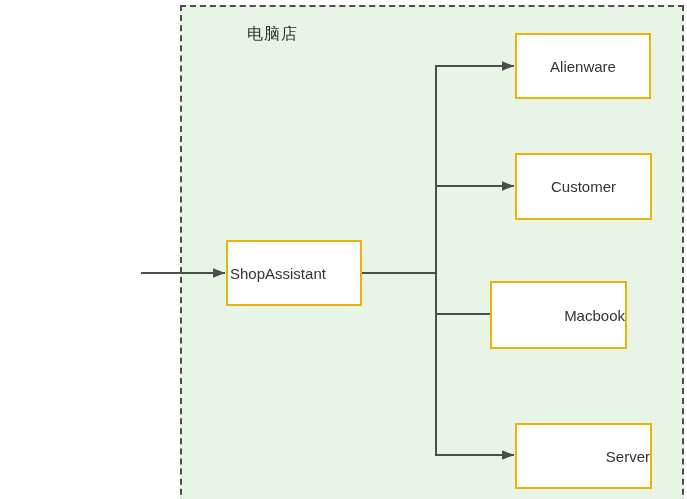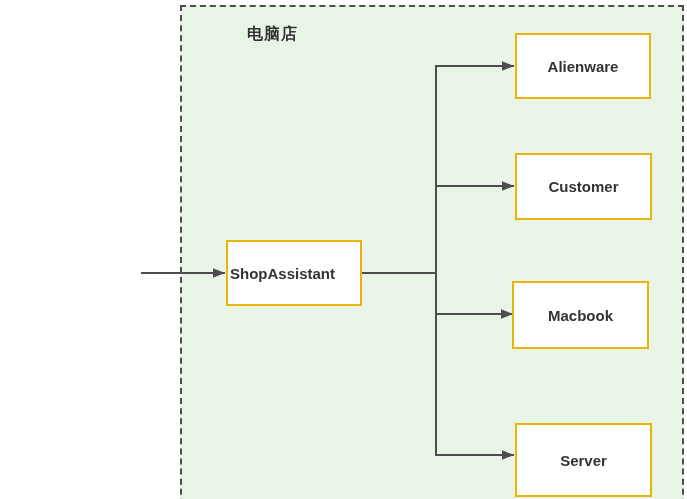--- a/index.html
+++ b/index.html
@@ -3,21 +3,20 @@
 <meta charset="utf-8">
 <style>
   html, body { margin: 0; padding: 0; background: #ffffff; }
   .canvas {
     position: relative;
     width: 687px;
     height: 499px;
     background: #ffffff;
     overflow: hidden;
     font-family: "Liberation Sans", sans-serif;
-    font-weight: bold;
   }
   .group {
     position: absolute;
     left: 180px;
     top: 5px;
     width: 504px;
     height: 520px; 
     box-sizing: border-box;
     background: #e8f4e6;
     border: 2px dashed #4d4d4d;
@@ -50,22 +49,22 @@
     font-size: 15px;
     color: #333333;
     z-index: 3;
     white-space: nowrap;
   }
   .node--left { justify-content: flex-start; padding-left: 2px; }
   #node-customer      { left: 4px;   top: 239px; width: 137px; height: 68px; }
   #node-shopassistant { left: 226px; top: 240px; width: 136px; height: 66px; }
   #node-alienware     { left: 515px; top: 33px;  width: 136px; height: 66px; }
   #node-desktop       { left: 515px; top: 153px; width: 137px; height: 67px; }
-  #node-macbook       { left: 512px; top: 281px; width: 137px; height: 68px; }
-  #node-server        { left: 515px; top: 423px; width: 137px; height: 74px; }
+  #node-macbook       { left: 490px; top: 281px; width: 137px; height: 68px; justify-content: flex-end; }
+  #node-server        { left: 515px; top: 423px; width: 137px; height: 66px; justify-content: flex-end; }
 </style>
 </head>
 <body>
 
 <div class="canvas">
 
   <div class="group">
     <div class="group-label">电脑店</div>
   </div>
 

